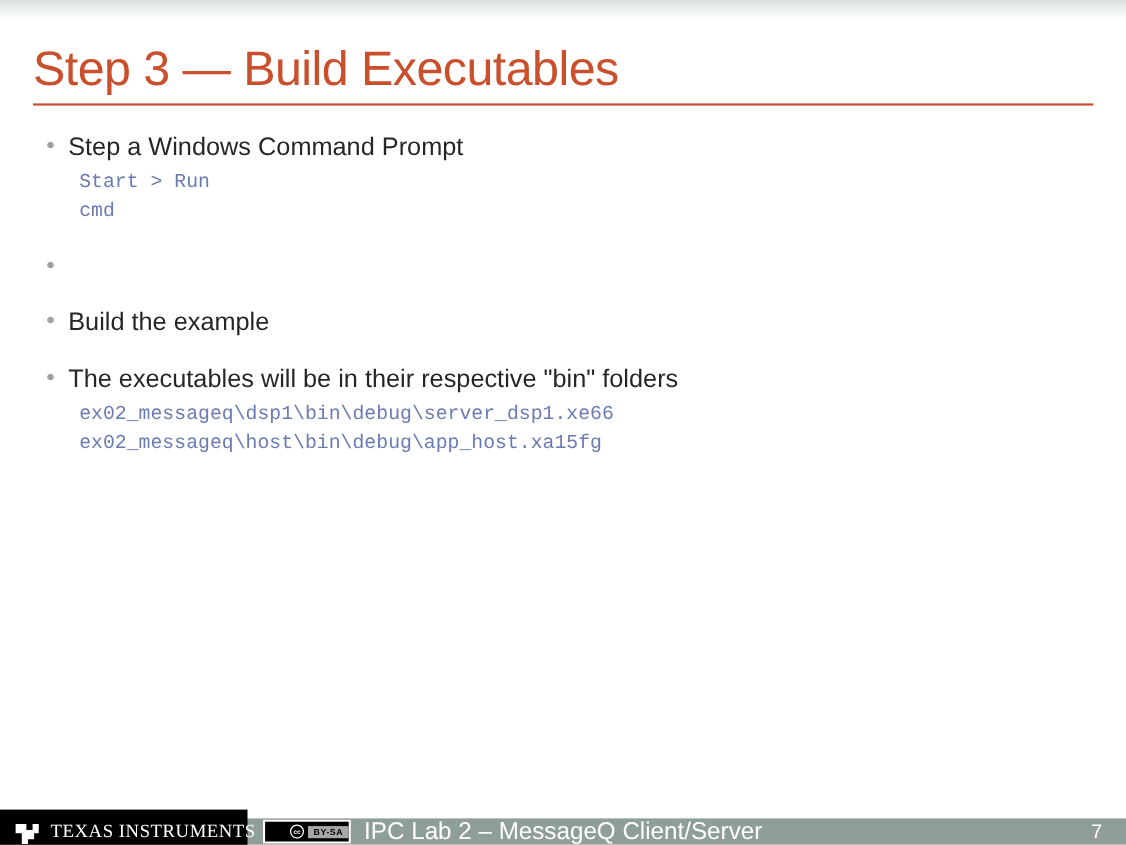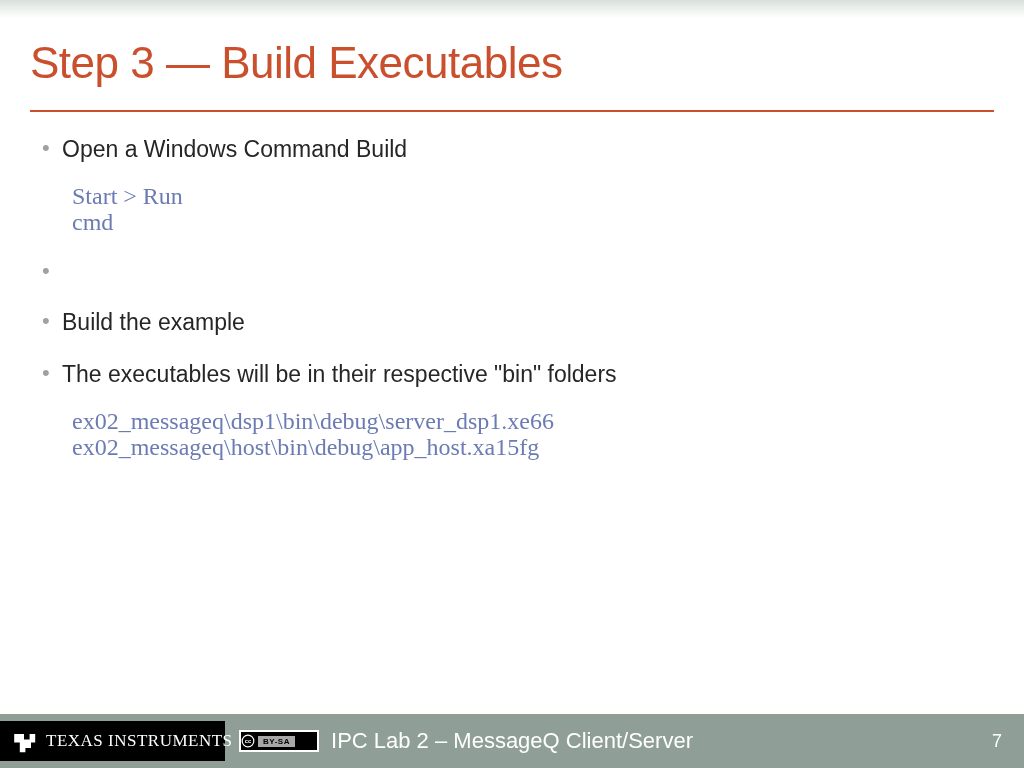--- a/index.html
+++ b/index.html
@@ -29,21 +29,21 @@
       left: 0;
       right: 0;
       bottom: 40px;
       padding: 20px 30px 0 30px;
     }
     .title {
       color: #c94f2d;
       font-size: 44px;
       font-weight: normal;
       font-family: "Segoe UI", Arial, sans-serif;
-      padding-bottom: 22px;
+      padding-bottom: 6px;
       border-bottom: 2px solid #c94f2d;
       margin-bottom: 22px;
       letter-spacing: -0.5px;
     }
     .body {
       padding-left: 12px;
       padding-right: 20px;
     }
     .bullet-item {
       margin-bottom: 22px;
@@ -60,33 +60,33 @@
       flex-shrink: 0;
     }
     .bullet-text {
       color: #262626;
       font-size: 23px;
       line-height: 30px;
       font-family: Arial, sans-serif;
     }
     .code-block {
       margin-left: 30px;
-      margin-top: 19px;
-      font-family: Liberation Serif, serif;
-      font-size: 24px;
+      margin-top: 5px;
+      font-family: Liberation Mono, monospace;
+      font-size: 18px;
       color: #6b7bb3;
       line-height: 26px;
       white-space: pre;
     }
     .footer {
       position: absolute;
       left: 0;
       right: 0;
       bottom: 0;
-      height: 54px;
+      height: 24px;
       background: #8f9f97;
       display: flex;
       align-items: center;
     }
     .ti-logo {
       background: #000000;
       color: #ffffff;
       height: 40px;
       width: 225px;
       display: flex;
@@ -107,21 +107,21 @@
       white-space: nowrap;
     }
     .cc-badge {
       margin-left: 14px;
       border: 2px solid #ffffff;
       background: #000000;
       height: 22px;
       width: 80px;
       display: flex;
       align-items: center;
-      justify-content: flex-start;
+      justify-content: flex-end;
     }
     .cc-inner {
       display: flex;
       align-items: center;
       gap: 3px;
     }
     .cc-circle {
       width: 14px;
       height: 14px;
       flex-shrink: 0;
@@ -157,21 +157,21 @@
 
 <div class="top-gradient"></div>
 
 <div class="content">
   <h1 class="title">Step 3 — Build Executables</h1>
   <div class="body">
 
     <div class="bullet-item">
       <div class="bullet-row">
         <div class="bullet-dot">•</div>
-        <div class="bullet-text">Open a Windows Command Build</div>
+        <div class="bullet-text">Step a Windows Command Prompt</div>
       </div>
       <div class="code-block">Start &gt; Run
 cmd</div>
     </div>
 
     <div class="bullet-item">
       <div class="bullet-row">
         <div class="bullet-dot">•</div>
       </div>
     </div>

